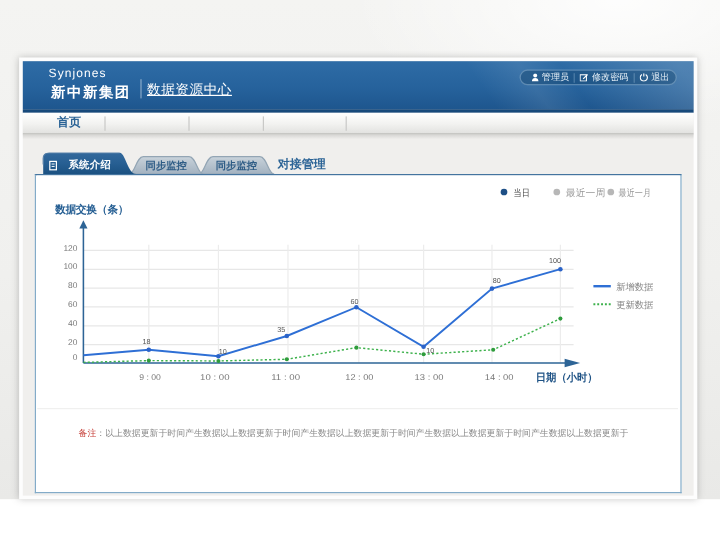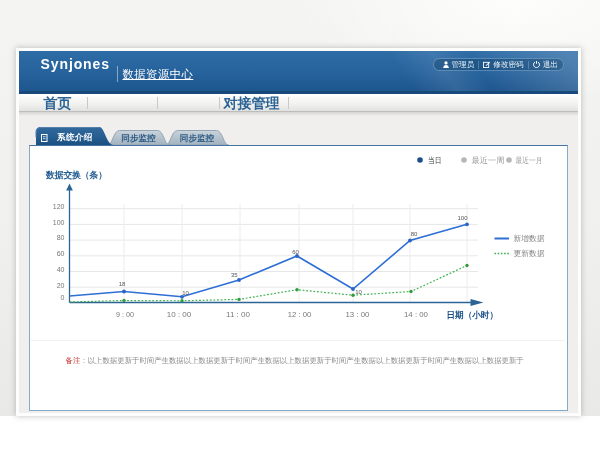--- a/index.html
+++ b/index.html
@@ -14,55 +14,56 @@
 
 #hdr{position:absolute;left:0;top:0;width:559.5px;height:40px;
   background:linear-gradient(180deg,#2e6ca6 0%,#26629c 55%,#1e568e 100%);overflow:hidden;}
 .shine1{position:absolute;left:385px;top:-30px;width:80px;height:110px;
   background:linear-gradient(90deg,rgba(255,255,255,0) 0%,rgba(255,255,255,.09) 55%,rgba(255,255,255,0) 100%);
   transform:skewX(35deg);}
 .shine2{position:absolute;left:462px;top:-30px;width:250px;height:110px;
   background:linear-gradient(90deg,rgba(255,255,255,0) 0%,rgba(255,255,255,.17) 40%,rgba(255,255,255,.17) 75%,rgba(255,255,255,0) 100%);
   transform:skewX(35deg);}
 #hdrstrip{position:absolute;left:0;top:40px;width:559.5px;height:2.5px;background:#17497b;}
-#logo1{position:absolute;left:22px;top:5px;color:#fff;font-size:14px;font-weight:bold;letter-spacing:0.9px;}
+#logo1{position:absolute;left:22px;top:5px;color:#fff;font-size:10px;font-weight:normal;letter-spacing:0.9px;}
 #logo2{position:absolute;left:24px;top:18px;color:#fff;font-size:12px;font-weight:bold;letter-spacing:1.3px;}
 #hdiv{position:absolute;left:98px;top:15px;width:1px;height:16px;background:rgba(255,255,255,.45);}
 #htitle{position:absolute;left:104px;top:15.5px;color:#fff;font-size:11.3px;letter-spacing:0.5px;text-decoration:underline;}
 
 #pill{position:absolute;left:414px;top:7px;width:129px;height:11px;border-radius:6.5px;
   background:rgba(13,60,100,.38);border:1px solid rgba(150,185,215,.5);display:flex;align-items:center;}
 #pill .it{display:flex;align-items:center;color:#e8f1f8;font-size:7.6px;white-space:nowrap;justify-content:flex-end;}
 #pill .sep{width:1px;height:8px;background:rgba(170,200,225,.35);margin:0 4px;}
 #pill svg{margin-right:3px;}
 
 #navshadow{position:absolute;left:0;top:61px;width:559.5px;height:4px;
   background:linear-gradient(180deg,rgba(150,150,148,.30),rgba(150,150,148,0));}
 #nav{position:absolute;left:0;top:42.5px;width:559.5px;height:17.5px;
   background:linear-gradient(180deg,#ffffff 0%,#f2f2f0 55%,#e2e2e0 100%);
   border-bottom:1px solid #bdbdbb;}
 .nitem{position:absolute;top:0;height:18px;line-height:18.5px;text-align:center;
-  color:#2c6496;font-size:14px;font-weight:bold;}
+  color:#2c6496;font-size:10px;font-weight:bold;}
 .ndiv{position:absolute;top:3px;width:1px;height:12px;background:#c9c9c7;}
 
 #panel{position:absolute;left:10px;top:93.5px;width:537px;height:264px;background:#fff;
   border:1px solid #83abc8;border-top:1px solid #44749f;}
 #leg-top{position:absolute;left:0;top:0;width:600px;height:450px;pointer-events:none;}
 #note{position:absolute;left:36px;top:210px;font-size:7.4px;color:#8a8a8a;white-space:nowrap;}
 #note b{color:#c53c35;font-weight:normal;}
 #sepline{position:absolute;left:1px;top:194px;width:534px;height:1px;background:#f0f0ef;}
 </style>
 </head>
 <body>
 <div id="bg"></div>
 <div id="win">
   <div id="hdr">
     <div class="shine1"></div>
     <div class="shine2"></div>
     <div id="logo1">Synjones</div>
+    <div id="logo2">新中新集团</div>
     <div id="hdiv"></div>
     <div id="htitle">数据资源中心</div>
     <div id="pill">
       <div style="width:9px"></div>
       <div class="it"><svg width="6" height="7" viewBox="0 0 7 8">
             <circle cx="3.5" cy="2.2" r="1.9" fill="#fff"></circle>
             <path d="M0.2 8 Q0.5 4.6 3.5 4.6 Q6.5 4.6 6.8 8 Z" fill="#fff"></path>
           </svg>管理员</div>
       <div class="sep"></div>
       <div class="it"><svg width="7" height="7" viewBox="0 0 8 8">
@@ -76,21 +77,21 @@
           </svg>退出</div>
     </div>
   </div>
   <div id="hdrstrip"></div>
   <div id="navshadow"></div>
   <div id="nav">
     <div class="nitem" style="left:5px;width:68px;">首页</div>
     <div class="ndiv" style="left:68px;"></div>
     <div class="ndiv" style="left:138px;"></div>
     <div class="ndiv" style="left:200px;"></div>
-    <div class="nitem" style="left:198px;width:70px;">对接管理</div>
+    <div class="nitem" style="left:198px;width:70px;margin-top:35px;">对接管理</div>
     <div class="ndiv" style="left:269px;"></div>
   </div>
 
   <svg id="tabs" width="215" height="18" viewBox="0 0 215 18" style="position:absolute;left:10px;top:76px;">
     <defs>
       <linearGradient id="tg" x1="0" y1="0" x2="0" y2="1">
         <stop offset="0" stop-color="#33699c"></stop>
           <stop offset="0.5" stop-color="#275f93"></stop>
           <stop offset="1" stop-color="#1b5181"></stop>
       </linearGradient>

